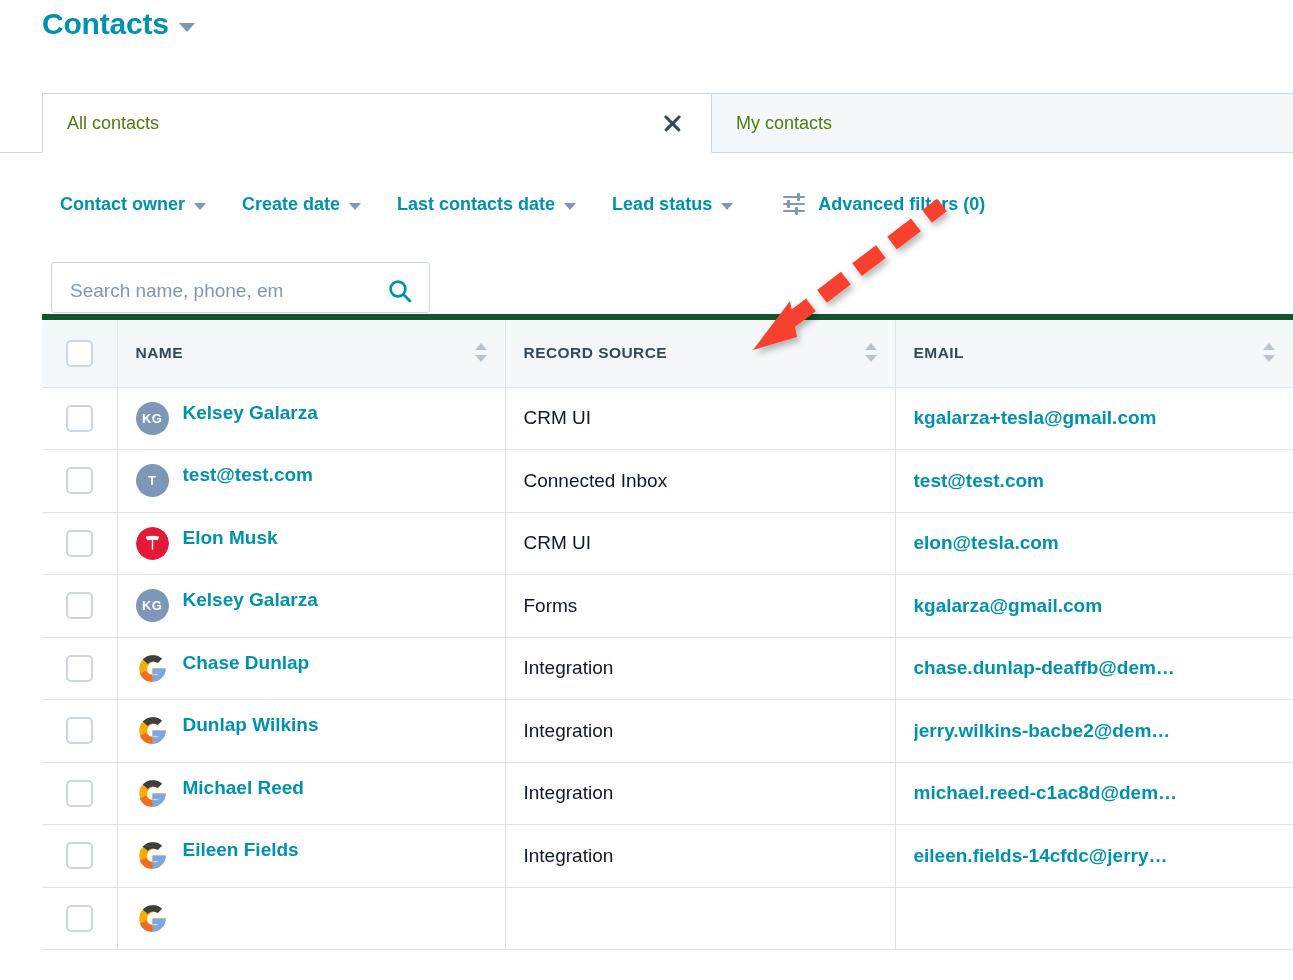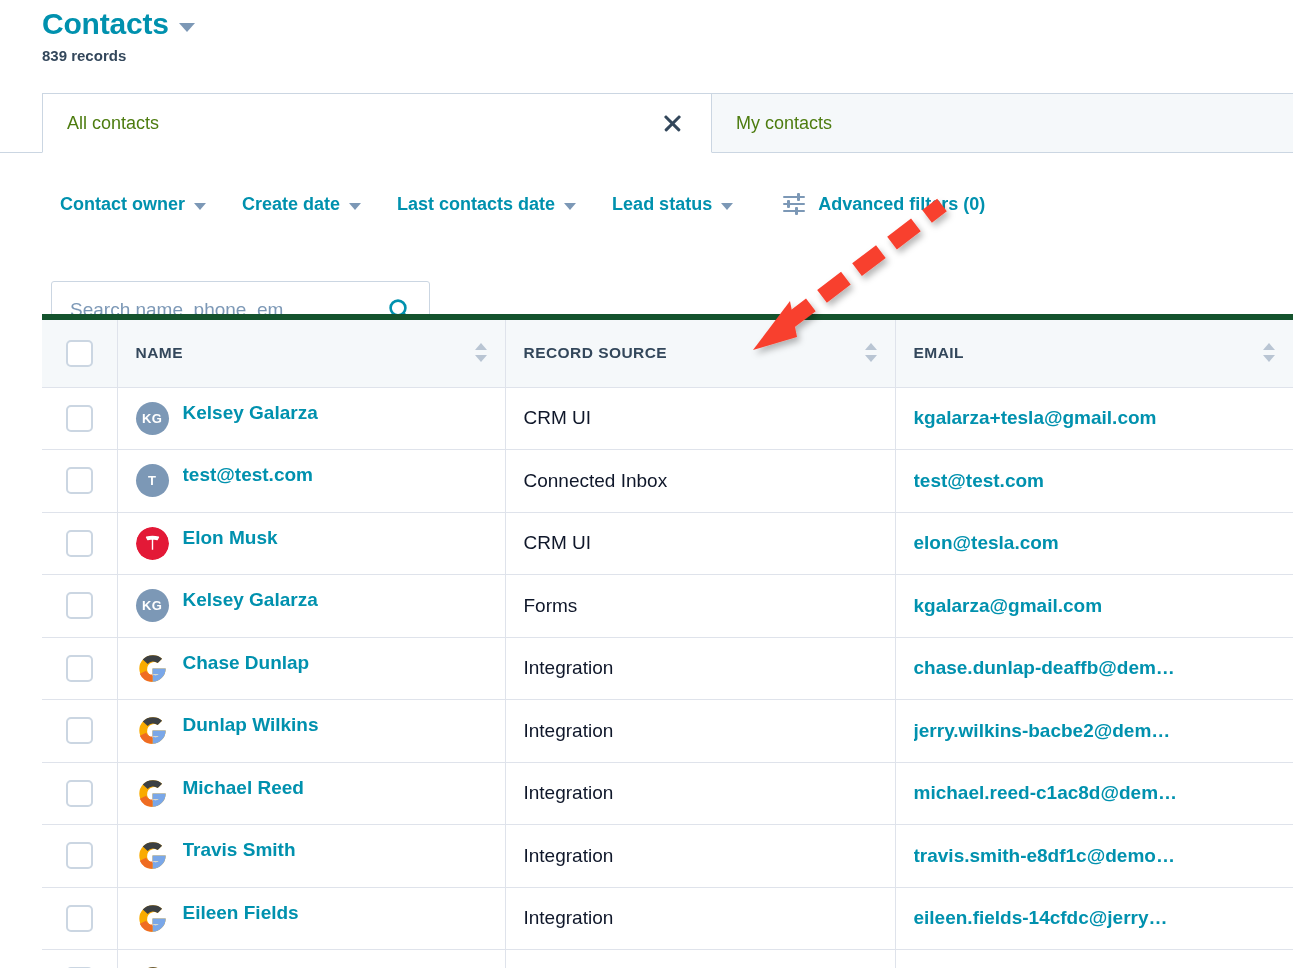--- a/index.html
+++ b/index.html
@@ -183,21 +183,20 @@
     left: 9px;
     top: 14px;
     width: 379px;
     height: 51px;
     border: 1px solid #cbd6e2;
     border-radius: 3px;
     background: #ffffff;
     display: flex;
     align-items: center;
     padding: 6px 16px 0 18px;
-    margin-top: 19px;
   }
   .search-input {
     flex: 1;
     border: none;
     outline: none;
     font-family: "Liberation Sans", sans-serif;
     font-size: 19px;
     color: #33475b;
     background: transparent;
   }
@@ -337,21 +336,20 @@
 </head>
 <body>
 
 <div id="app">
 
   <div class="page-header">
     <div class="title-row">
       <div class="page-title">Contacts</div>
       <div class="title-caret"></div>
     </div>
-    <div class="record-count">839 records</div>
   </div>
 
   <div class="tabs-strip">
     <div class="tabs-inner">
       <div class="tab active">
         <span class="tab-label">All contacts</span>
         <span class="tab-close"></span>
       </div>
       <div class="tab inactive">
         <span class="tab-label">My contacts</span>
@@ -582,42 +580,20 @@
             <td>
               <div class="name-cell">
                 <span class="avatar img">
                   <svg viewBox="0 0 40 40" width="33" height="33">
                     <path d="M20 4 A16 16 0 0 0 4 20 A16 16 0 0 0 20 36 A16 16 0 0 0 36 20 L20 20 L20 27 L28 27 A8.6 8.6 0 1 1 26.3 13.4 L31.6 8.1 A16 16 0 0 0 20 4 Z" fill="#f9ab00"></path>
                     <path d="M20 36 A16 16 0 0 0 36 20 L20 20 L20 27 L28 27 A8.6 8.6 0 0 1 20 27.4 Z" fill="#7aa7e8"></path>
                     <path d="M4.6 26.4 A16 16 0 0 0 20 36 L20 27.4 A8.6 8.6 0 0 1 12.3 22.6 Z" fill="#ef6c22"></path>
                     <path d="M20 4 A16 16 0 0 0 8.2 9.2 L14.2 14.6 A8.6 8.6 0 0 1 26.3 13.4 L31.6 8.1 A16 16 0 0 0 20 4 Z" fill="#3c4043"></path>
                   </svg>
                 </span>
-                <span class="name-link">Travis Smith</span>
-              </div>
-            </td>
-            <td><span class="src-text">Integration</span></td>
-            <td>
-              <span class="email-link">travis.smith-e8df1c@demo…</span>
-            </td>
-          </tr>
-          <tr>
-            <td class="td-check">
-              <div class="checkbox"></div>
-            </td>
-            <td>
-              <div class="name-cell">
-                <span class="avatar img">
-                  <svg viewBox="0 0 40 40" width="33" height="33">
-                    <path d="M20 4 A16 16 0 0 0 4 20 A16 16 0 0 0 20 36 A16 16 0 0 0 36 20 L20 20 L20 27 L28 27 A8.6 8.6 0 1 1 26.3 13.4 L31.6 8.1 A16 16 0 0 0 20 4 Z" fill="#f9ab00"></path>
-                    <path d="M20 36 A16 16 0 0 0 36 20 L20 20 L20 27 L28 27 A8.6 8.6 0 0 1 20 27.4 Z" fill="#7aa7e8"></path>
-                    <path d="M4.6 26.4 A16 16 0 0 0 20 36 L20 27.4 A8.6 8.6 0 0 1 12.3 22.6 Z" fill="#ef6c22"></path>
-                    <path d="M20 4 A16 16 0 0 0 8.2 9.2 L14.2 14.6 A8.6 8.6 0 0 1 26.3 13.4 L31.6 8.1 A16 16 0 0 0 20 4 Z" fill="#3c4043"></path>
-                  </svg>
-                </span>
                 <span class="name-link">Eileen Fields</span>
               </div>
             </td>
             <td><span class="src-text">Integration</span></td>
             <td>
               <span class="email-link">eileen.fields-14cfdc@jerry…</span>
             </td>
           </tr>
           <tr>
             <td class="td-check">

